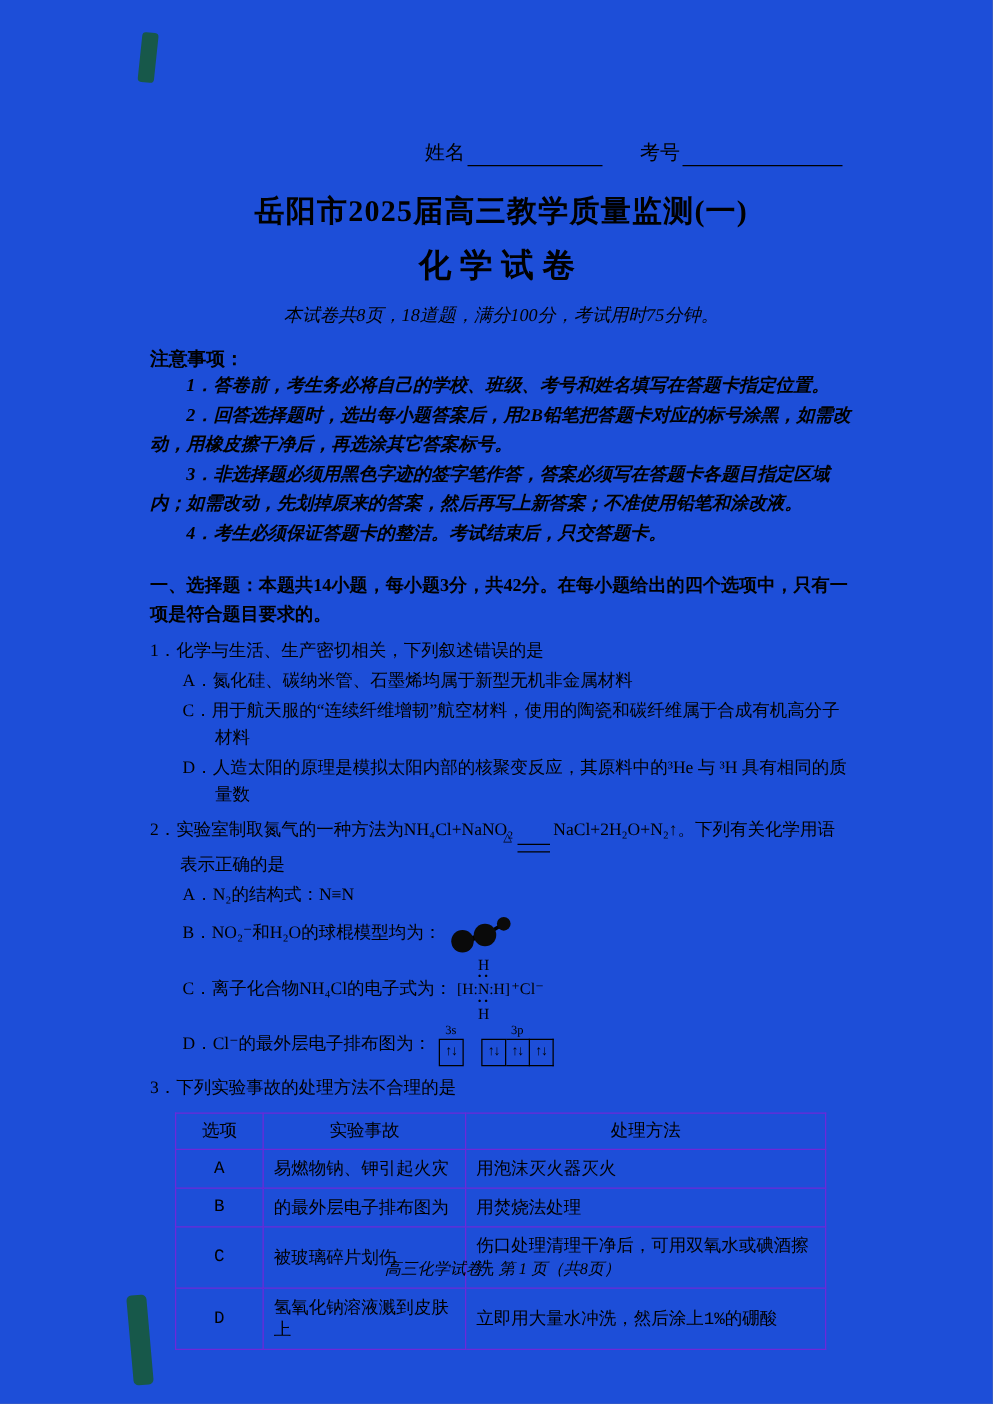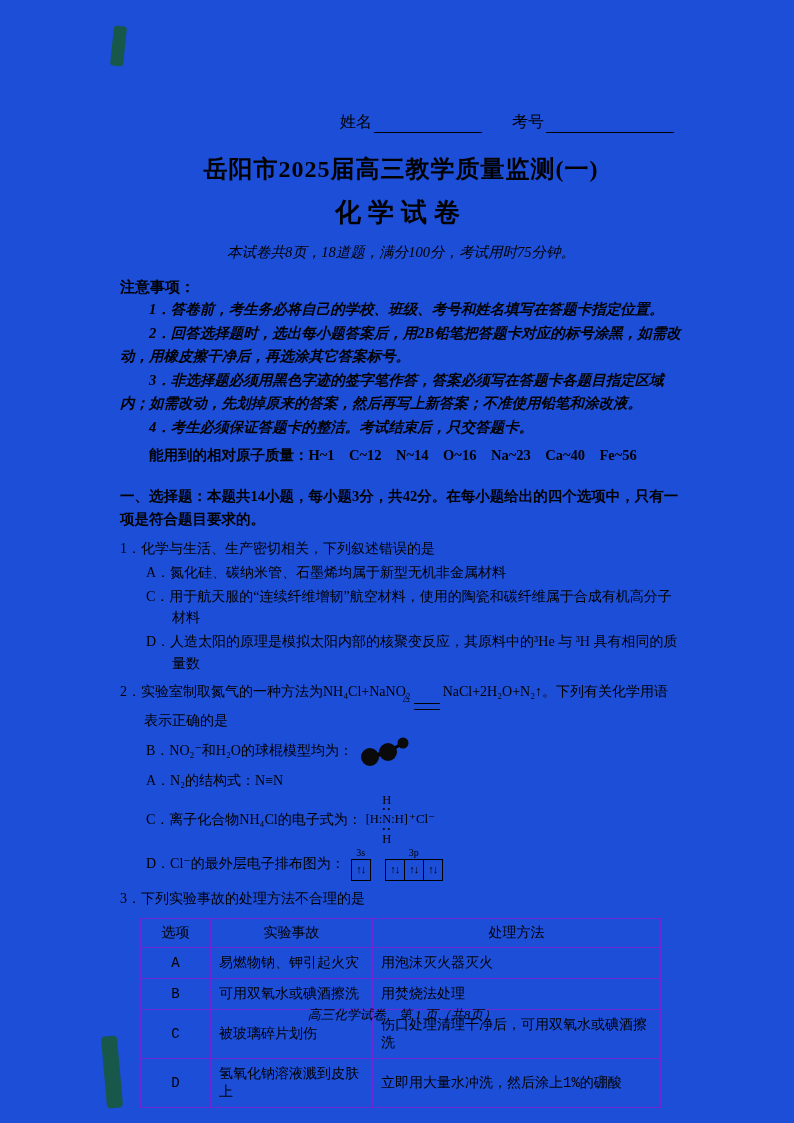--- a/index.html
+++ b/index.html
@@ -86,46 +86,45 @@
     <h1 class="title">岳阳市2025届高三教学质量监测(一)</h1>
     <h2 class="subtitle">化学试卷</h2>
     <p class="info">本试卷共8页，18道题，满分100分，考试用时75分钟。</p>
 
     <p class="notes-heading">注意事项：</p>
     <p class="note">1．答卷前，考生务必将自己的学校、班级、考号和姓名填写在答题卡指定位置。</p>
     <p class="note">2．回答选择题时，选出每小题答案后，用2B铅笔把答题卡对应的标号涂黑，如需改动，用橡皮擦干净后，再选涂其它答案标号。</p>
     <p class="note">3．非选择题必须用黑色字迹的签字笔作答，答案必须写在答题卡各题目指定区域内；如需改动，先划掉原来的答案，然后再写上新答案；不准使用铅笔和涂改液。</p>
     <p class="note">4．考生必须保证答题卡的整洁。考试结束后，只交答题卡。</p>
 
-    <p class="atomic"><span>能用到的相对原子质量：</span><span>H~1　C~12　N~14　O~16　Na~23　Ca~40　Fe~56</span></p>
 
     <p class="section">一、选择题：本题共14小题，每小题3分，共42分。在每小题给出的四个选项中，只有一项是符合题目要求的。</p>
 
     <p class="stem">1．化学与生活、生产密切相关，下列叙述错误的是</p>
     <p class="option">A．氮化硅、碳纳米管、石墨烯均属于新型无机非金属材料</p>
     <p class="option">C．用于航天服的“连续纤维增韧”航空材料，使用的陶瓷和碳纤维属于合成有机高分子材料</p>
     <p class="option">D．人造太阳的原理是模拟太阳内部的核聚变反应，其原料中的³He 与 ³H 具有相同的质量数</p>
 
     <p class="stem"><span>2．实验室制取氮气的一种方法为NH₄Cl+NaNO₂</span><span class="heat">
           <span class="tri">△</span>
           <span class="dline"></span>
         </span><span>NaCl+2H₂O+N₂↑。下列有关化学用语表示正确的是</span></p>
+
+    <p class="option">A．N₂的结构式：N≡N</p>
 
     <p class="option opt-flex">
       <span>B．NO₂⁻和H₂O的球棍模型均为：</span>
       <svg class="ballstick" width="58" height="34" viewBox="0 0 58 34">
         <line x1="13" y1="23" x2="31" y2="18" stroke="#000" stroke-width="4"></line>
         <line x1="31" y1="18" x2="46" y2="9" stroke="#000" stroke-width="3"></line>
         <circle cx="13" cy="23" r="9" fill="#0a0a0a"></circle>
         <circle cx="31" cy="18" r="9" fill="#0a0a0a"></circle>
         <circle cx="46" cy="9" r="5.5" fill="#0a0a0a"></circle>
       </svg>
     </p>
-
-    <p class="option">A．N₂的结构式：N≡N</p>
 
     <p class="option opt-flex">
       <span>C．离子化合物NH₄Cl的电子式为：</span>
       <span class="eformula">
         <span class="ef-col">
           <span>H</span>
           <span class="dots">··</span>
           <span>[H:N:H]</span>
           <span class="dots">··</span>
           <span>H</span>
@@ -170,21 +169,21 @@
         </tr>
       </thead>
       <tbody>
         <tr>
           <td class="c">A</td>
           <td>易燃物钠、钾引起火灾</td>
           <td>用泡沫灭火器灭火</td>
         </tr>
         <tr>
           <td class="c">B</td>
-          <td>可用双氧水或碘酒擦洗</td>
+          <td>的最外层电子排布图为</td>
           <td>用焚烧法处理</td>
         </tr>
         <tr>
           <td class="c">C</td>
           <td>被玻璃碎片划伤</td>
           <td>伤口处理清理干净后，可用双氧水或碘酒擦洗</td>
         </tr>
         <tr>
           <td class="c">D</td>
           <td>氢氧化钠溶液溅到皮肤上</td>

